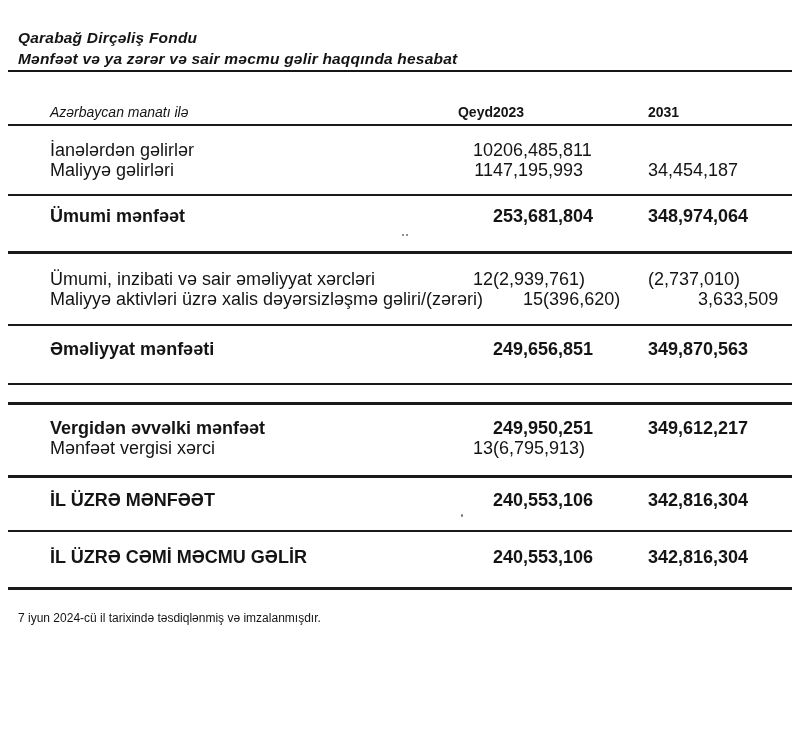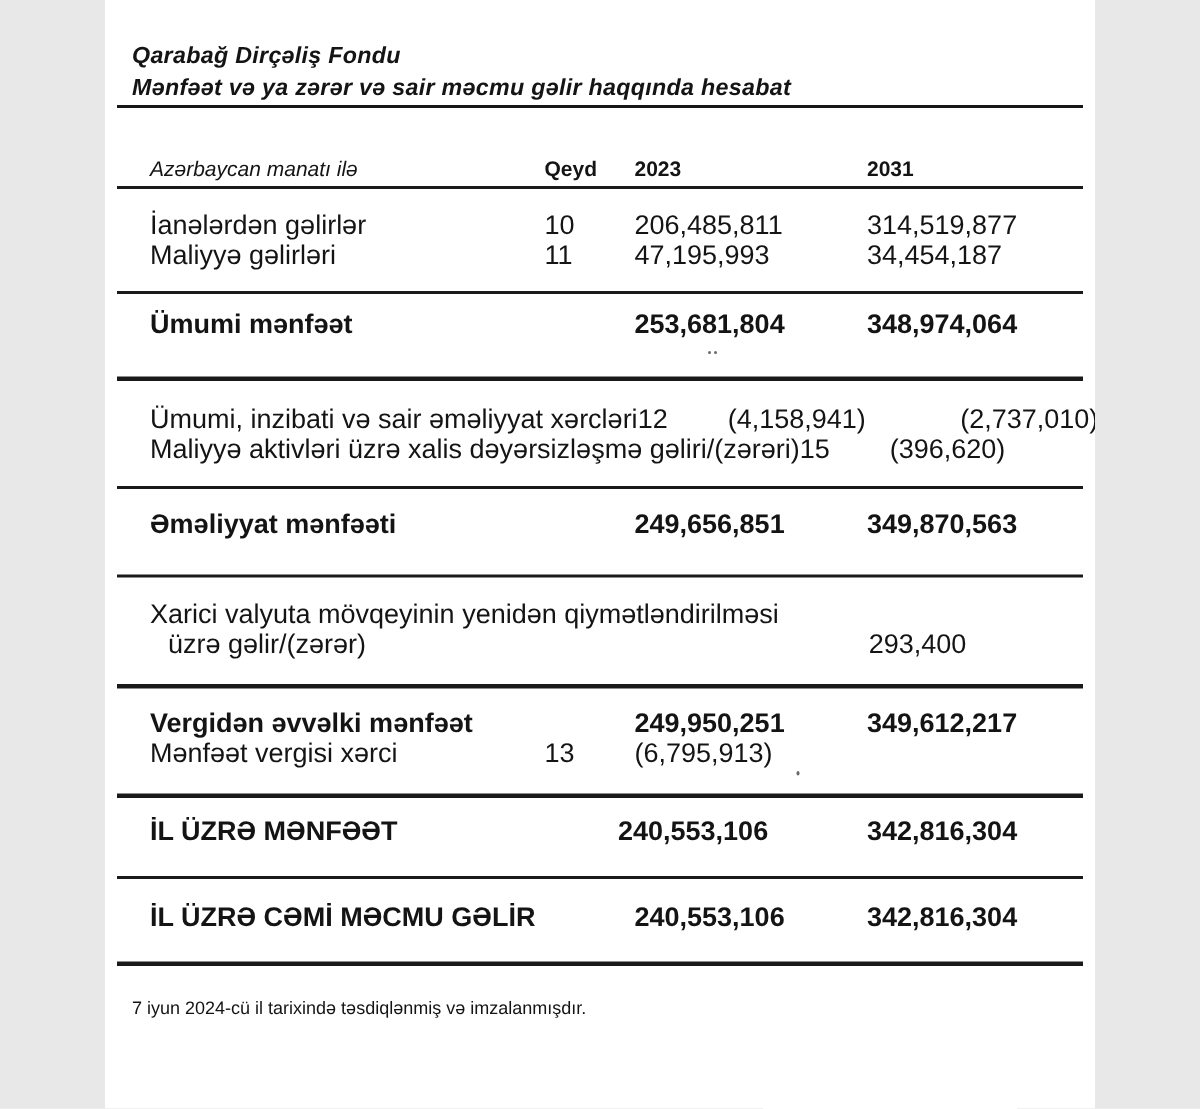--- a/index.html
+++ b/index.html
@@ -1,18 +1,18 @@
 <!DOCTYPE html>
 <html><head>
 <meta charset="utf-8">
 <style>
   html, body { margin: 0; padding: 0; background: #e8e8e8; }
   .page {
     position: relative;
-    width: 660px;
+    width: 800px;
     height: 739px;
     margin: 0 auto;
     background: #ffffff;
     color: #141414;
     font-family: "Liberation Sans", "DejaVu Sans", sans-serif;
     overflow: hidden;
   }
 
   
   .doc-header {
@@ -33,36 +33,37 @@
   
   .rule { height: 0; border: 0; border-top: 2px solid #1a1a1a; margin: 0 8px; }
   .rule.thick { border-top-width: 3px; }
 
   
   .grid {
     display: grid;
     grid-template-columns: 1fr 60px 155px 138px;
     padding: 0 14px 0 30px;
     align-items: end;
+    margin-left: 20px;
   }
-  .cell-note { text-align: left; }
+  .cell-note { text-align: right; }
   .cell-num  { white-space: nowrap; }
   .row { font-size: 18px; line-height: 20px; }
   .row.bold { font-weight: bold; }
   .row .cell-label { white-space: nowrap; }
   .row .label-line2 { display: block; padding-left: 12px; }
 
   .hdr { font-size: 14px; line-height: 20px; margin-top: 30px; }
   .hdr .cell-label { font-style: italic; white-space: nowrap; }
   .hdr .cell-note, .hdr .cell-num { font-weight: bold; }
 
   
   .mt2  { margin-top: 2px; }
   .mt10 { margin-top: 10px; }
-  .mt12 { margin-top: 12px; gap: 11px; }
+  .mt12 { margin-top: 12px; }
   .mt13 { margin-top: 13px; }
   .mt14 { margin-top: 14px; }
   .mt15 { margin-top: 15px; }
   .mt17 { margin-top: 17px; }
   .mt20 { margin-top: 20px; }
   .mt24 { margin-top: 24px; }
   .mt25 { margin-top: 25px; }
 
   
   .footer-note {
@@ -92,69 +93,59 @@
     <div class="cell-note">Qeyd</div>
     <div class="cell-num">2023</div>
     <div class="cell-num">2031</div>
   </div>
   <div class="rule mt2"></div>
 
   <div class="grid row mt14">
     <div class="cell-label">İanələrdən gəlirlər</div>
     <div class="cell-note">10</div>
     <div class="cell-num">206,485,811</div>
-    <div class="cell-num">314,519,877</div>
   </div>
   <div class="grid row">
     <div class="cell-label">Maliyyə gəlirləri</div>
     <div class="cell-note">11</div>
     <div class="cell-num">47,195,993</div>
     <div class="cell-num">34,454,187</div>
   </div>
   <div class="rule mt14"></div>
 
   <div class="grid row bold mt10">
     <div class="cell-label">Ümumi mənfəət</div>
     <div class="cell-note"></div>
     <div class="cell-num">253,681,804</div>
     <div class="cell-num">348,974,064</div>
   </div>
   <div class="rule thick mt25"></div>
 
   <div class="grid row mt15">
     <div class="cell-label">Ümumi, inzibati və sair əməliyyat xərcləri</div>
     <div class="cell-note">12</div>
-    <div class="cell-num">(4,158,941)</div>
+    <div class="cell-num">(2,939,761)</div>
     <div class="cell-num">(2,737,010)</div>
   </div>
   <div class="grid row">
     <div class="cell-label">Maliyyə aktivləri üzrə xalis dəyərsizləşmə gəliri/(zərəri)</div>
     <div class="cell-note">15</div>
     <div class="cell-num">(396,620)</div>
     <div class="cell-num">3,633,509</div>
   </div>
   <div class="rule mt15"></div>
 
   <div class="grid row bold mt13">
     <div class="cell-label">Əməliyyat mənfəəti</div>
     <div class="cell-note"></div>
     <div class="cell-num">249,656,851</div>
     <div class="cell-num">349,870,563</div>
   </div>
   <div class="rule mt24"></div>
 
-  <div class="grid row mt14">
-    <div class="cell-label">
-      <span>Xarici valyuta mövqeyinin yenidən qiymətləndirilməsi</span>
-      <span class="label-line2">üzrə gəlir/(zərər)</span>
-    </div>
-    <div class="cell-note"></div>
-    <div class="cell-num">293,400</div>
-    <div class="cell-num">(258,346)</div>
-  </div>
   <div class="rule thick mt17"></div>
 
   <div class="grid row bold mt13">
     <div class="cell-label">Vergidən əvvəlki mənfəət</div>
     <div class="cell-note"></div>
     <div class="cell-num">249,950,251</div>
     <div class="cell-num">349,612,217</div>
   </div>
   <div class="grid row">
     <div class="cell-label">Mənfəət vergisi xərci</div>

